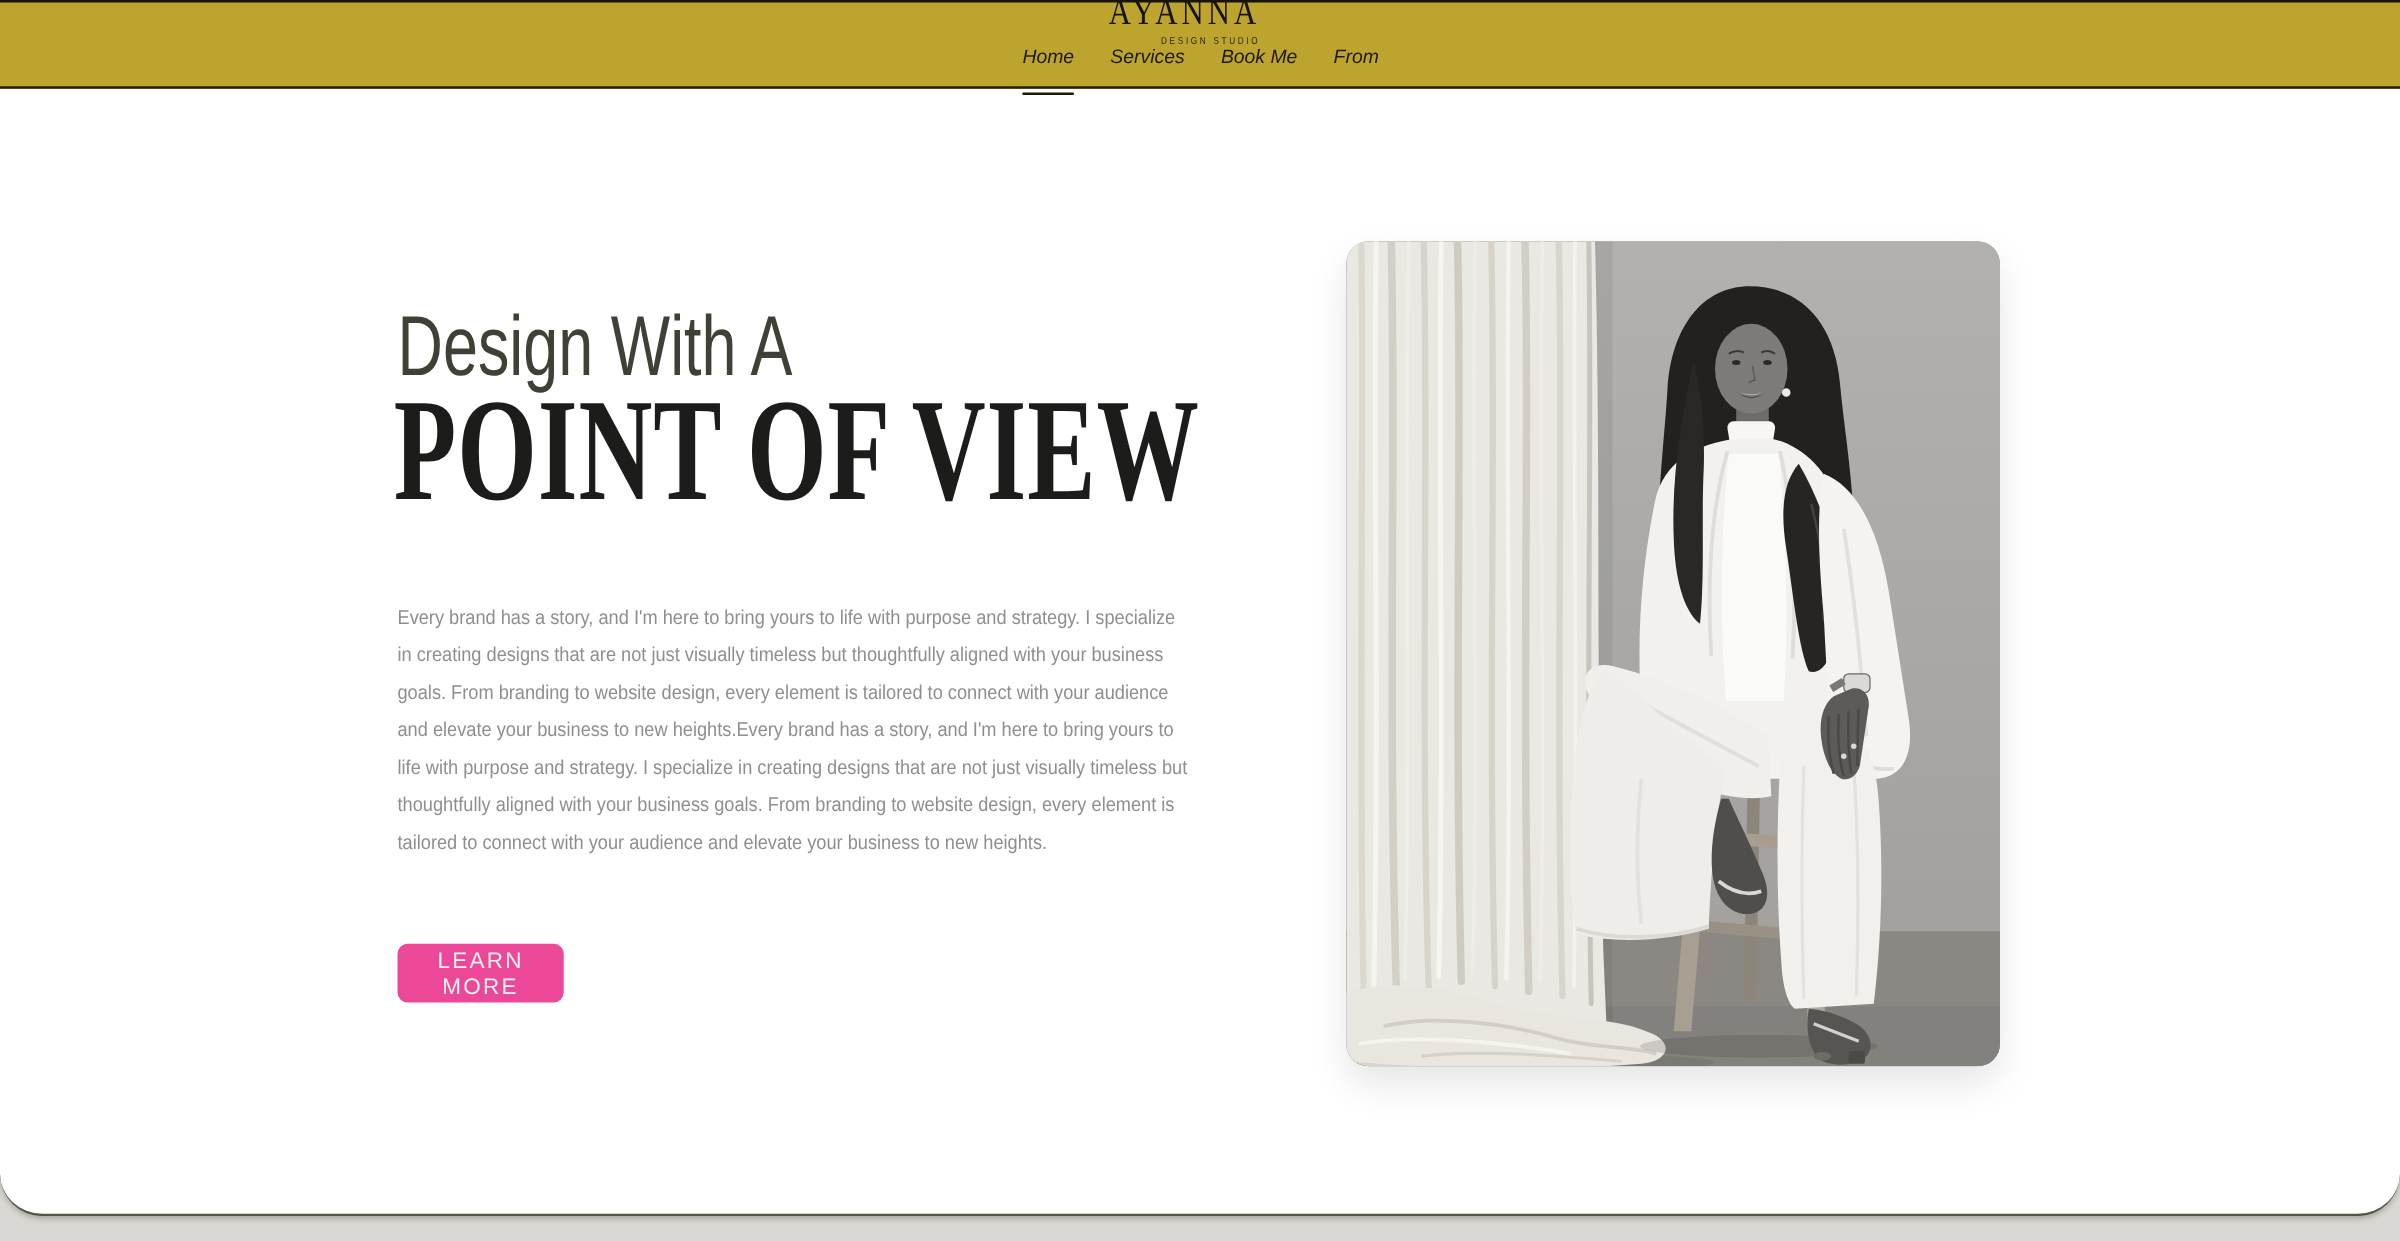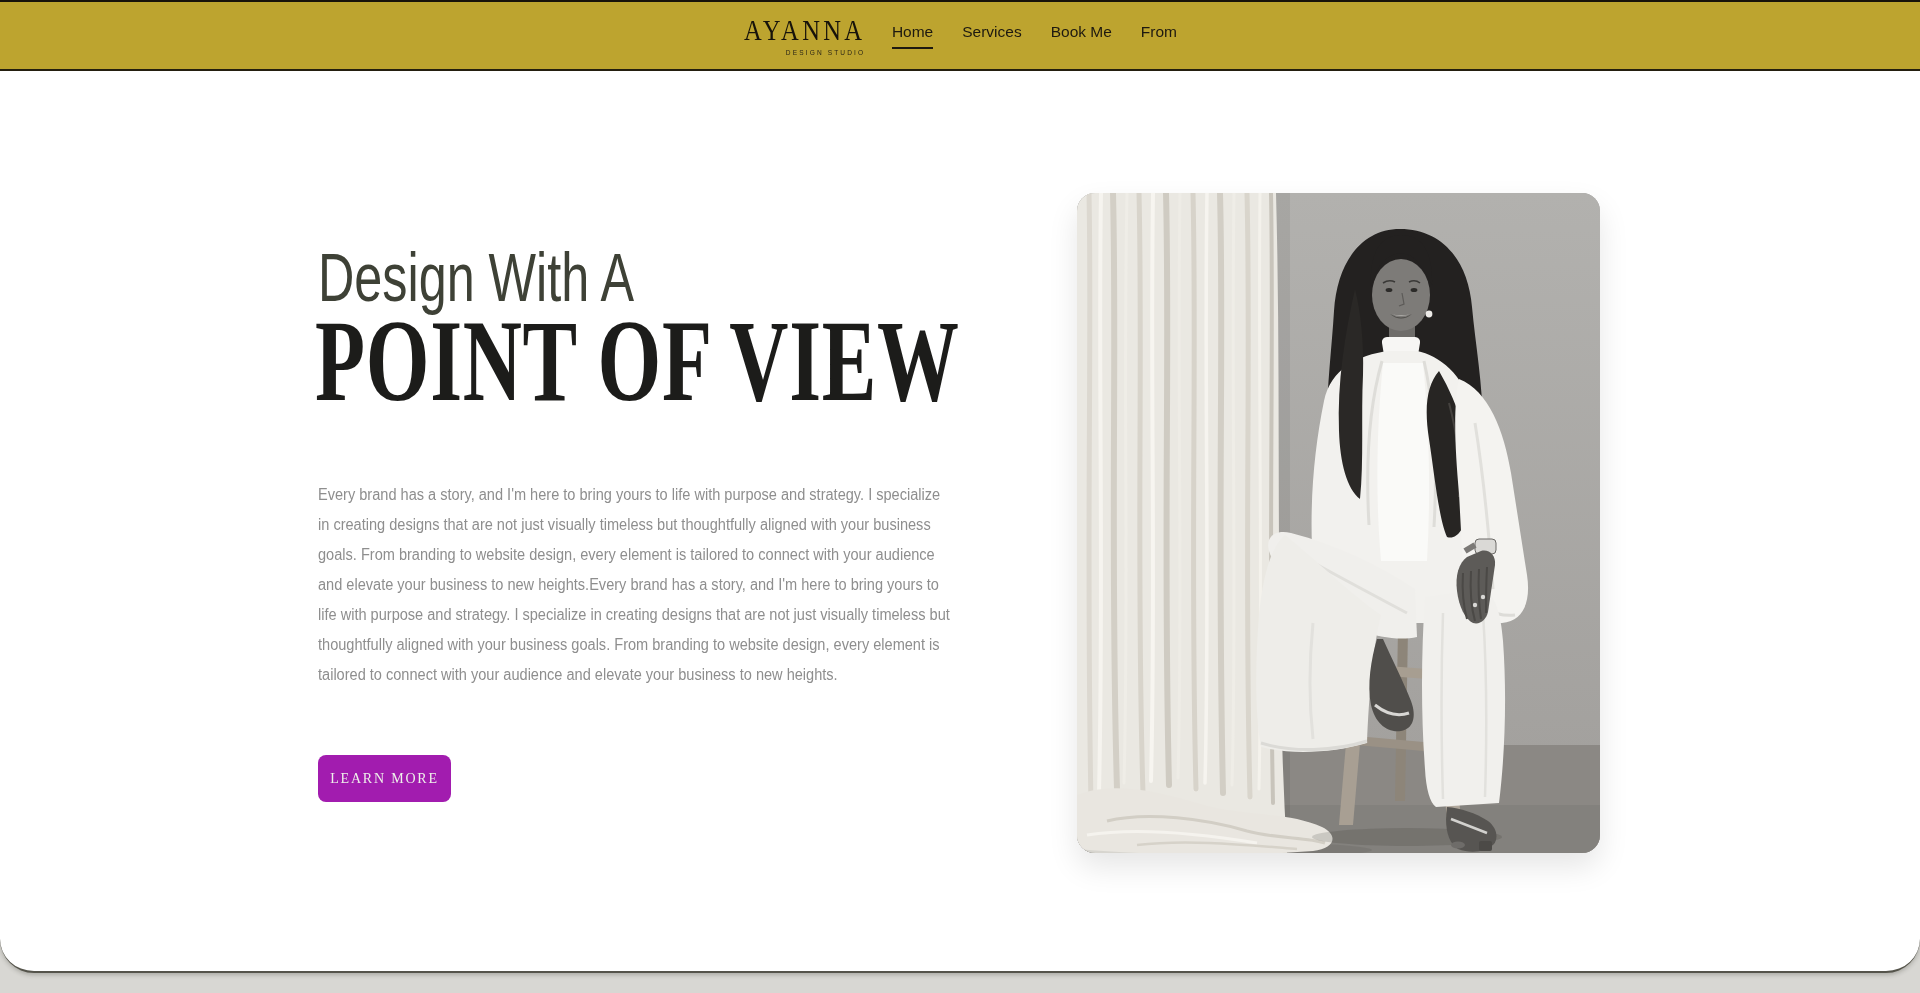--- a/index.html
+++ b/index.html
@@ -17,34 +17,35 @@
   }
   
   .site-header{
     position:absolute;top:0;left:0;right:0;height:71px;
     background:#bda42f;
     border-top:2px solid #17130a;
     border-bottom:2px solid #241f0f;
     box-sizing:border-box;
     display:flex;align-items:center;justify-content:center;
     padding:0 77px 0 78px;
+    flex-direction:column;
   }
   .logo{transform:scaleX(.82);transform-origin:left center;cursor:pointer}
   .logo-word{
     font-family:"Liberation Serif",serif;
     font-size:30px;letter-spacing:4px;color:#17130a;line-height:1;
   }
   .logo-sub{
     font-size:8px;letter-spacing:2.6px;color:#2a2516;
     text-align:right;margin-top:3px;
   }
   .main-nav{display:flex;gap:29px;align-items:center}
   .nav-link{
     font-size:15.5px;color:#1d1910;text-decoration:none;
-    padding-bottom:6px;border-bottom:2px solid transparent;cursor:pointer;
+    padding-bottom:19px;border-bottom:2px solid transparent;cursor:pointer;font-style:italic;
   }
   .nav-link.active{border-bottom-color:#1d1910}
   
   .hero-title-light{
     position:absolute;left:318px;top:243px;
     font-size:68px;font-weight:300;color:#3e4136;line-height:1;
     transform:scaleX(.74);transform-origin:left top;white-space:nowrap;
   }
   .hero-title-bold{
     position:absolute;left:315px;top:302px;
@@ -53,24 +54,24 @@
     transform:scaleX(.70);transform-origin:left top;white-space:nowrap;
   }
   .hero-paragraph{
     position:absolute;left:318px;top:480px;width:700px;
     font-size:16px;line-height:30px;color:#8e8e8e;
     transform:scaleX(.91);transform-origin:left top;
   }
   .cta{
     position:absolute;left:318px;top:755px;
     width:133px;height:47px;
-    background:#a21caf;color:#eef0ea;
+    background:#ec4899;color:#eef0ea;
     border:none;border-radius:8px;
-    font-family:Liberation Serif, serif;
-    font-size:14px;letter-spacing:1.8px;
+    font-family:Liberation Sans, sans-serif;
+    font-size:18px;letter-spacing:1.8px;
     cursor:pointer;
   }
   .photo{
     position:absolute;left:1077px;top:193px;width:523px;height:660px;
     border-radius:18px;overflow:hidden;
     box-shadow:0 14px 30px rgba(0,0,0,.10);
     background:#a5a3a0;
   }
   .photo svg{display:block}
 </style>

